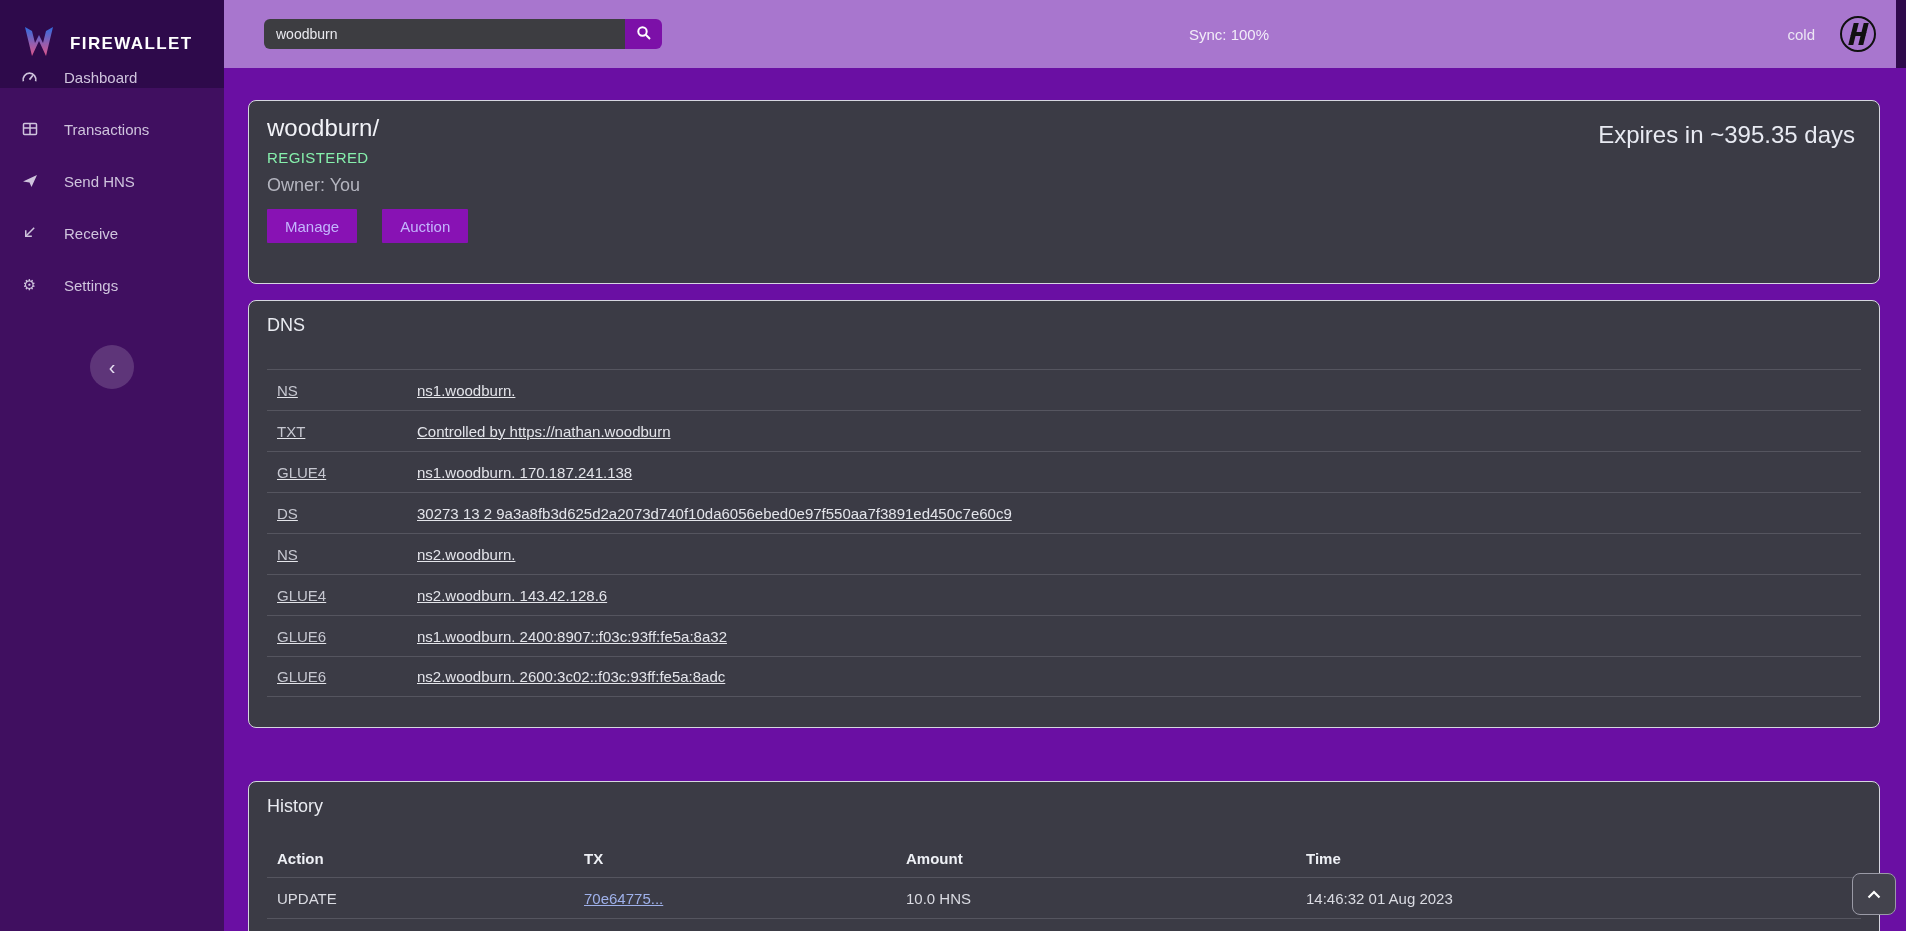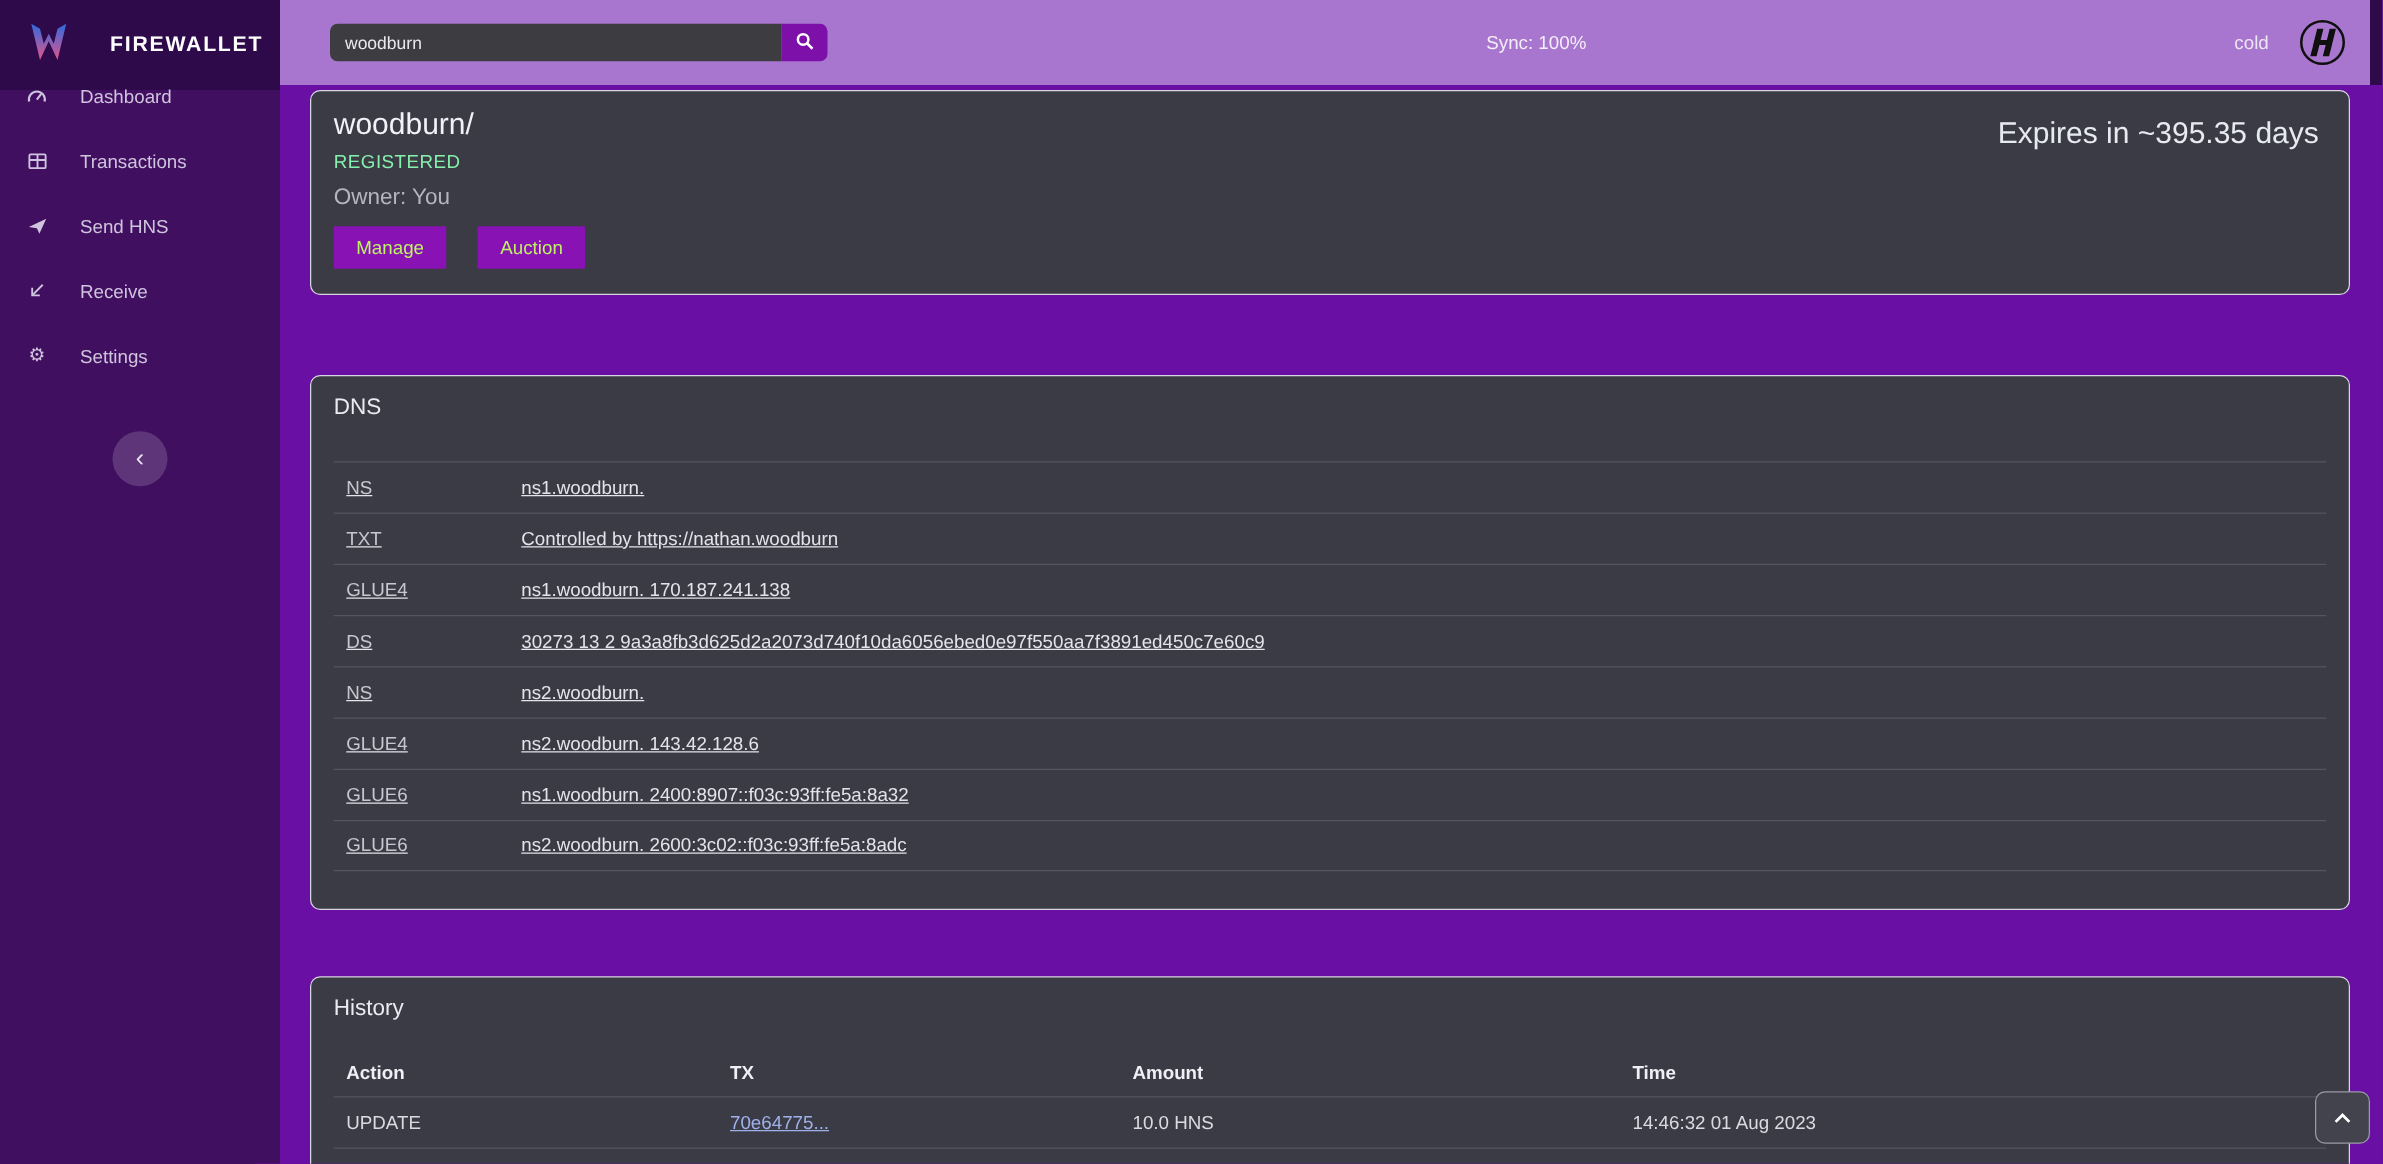--- a/index.html
+++ b/index.html
@@ -2,21 +2,21 @@
 <html><head>
 <meta charset="utf-8">
 <style>
   * { margin:0; padding:0; box-sizing:border-box; }
   html,body { width:1906px; height:931px; overflow:hidden; background:#6a0fa3;
               font-family:"Liberation Sans","DejaVu Sans",sans-serif; }
   .app { position:relative; width:1906px; height:931px; overflow:hidden; }
 
   
   .sidebar { position:absolute; left:0; top:0; width:224px; height:931px; background:#400f60; z-index:5; }
-  .logo-block { height:72px; background:#2e0a4b; display:flex; align-items:center; padding-left:20px; gap:30px; }
+  .logo-block { height:88px; background:#2e0a4b; display:flex; align-items:center; padding-left:20px; gap:12px; }
   .brand-name { color:#ffffff; font-weight:bold; font-size:17px; letter-spacing:1.4px; }
   .nav { position:absolute; top:69px; left:0; right:0; list-style:none; }
   .nav-item { height:52px; display:flex; align-items:flex-start; padding-left:20px; gap:25px;
               color:#cfc4dd; font-size:15px; cursor:pointer; }
   .nav-icon { width:19px; display:inline-flex; justify-content:center; align-items:center; color:#cfc4dd; }
   .gear-glyph { font-size:15px; line-height:1; }
   .collapse-btn { position:absolute; left:90px; top:345px; width:44px; height:44px; border-radius:50%;
                   background:rgba(255,255,255,0.16); color:#e9e2f3; display:flex; align-items:center;
                   justify-content:center; font-size:20px; cursor:pointer; border:none; }
 
@@ -34,27 +34,27 @@
             gap:23px; padding-right:28px; }
   .wallet-name { color:#ece6f4; font-size:15px; }
   .hns-logo { width:40px; height:40px; cursor:pointer; }
   .corner-strip { position:absolute; right:0; top:0; width:10px; height:68px; background:#2e0a4b; z-index:6; }
 
   
   .main { position:absolute; left:224px; top:68px; right:0; bottom:0; background:#6a0fa3; }
   .card { position:absolute; left:24px; width:1632px; background:#3b3b45;
           border:1px solid #d6d6e0; border-radius:8px; color:#e4e5ea; }
 
-  .card-domain { top:4px; height:164px; padding:12px 18px; }
+  .card-domain { top:32px; height:184px; padding:12px 18px; }
   .domain-title { font-size:24px; font-weight:normal; color:#f1f2f7; line-height:30px; }
   .domain-status { font-size:15px; color:#86efac; margin-top:6px; letter-spacing:0.4px; }
   .domain-owner { font-size:18px; color:#b4b5bf; margin-top:9px; }
   .btn-row { display:flex; gap:25px; margin-top:13px; }
   .btn { height:34px; padding:0 18px; background:#8812b4; border:none; border-radius:1px;
-         color:#bef264; font-size:15px; cursor:pointer;
+         color:#c4b5fd; font-size:15px; cursor:pointer;
          font-family:"Liberation Sans","DejaVu Sans",sans-serif; }
   .expires { position:absolute; right:24px; top:20px; font-size:24px; color:#e8eaf2; }
 
   .card-dns { top:232px; height:428px; }
   .card-title { position:absolute; left:18px; top:14px; font-size:18px; font-weight:normal; color:#e9ebf1; }
   .dns-table { position:absolute; top:68px; left:18px; right:18px;text-decoration:underline; }
   .dns-row { display:grid; grid-template-columns:140px 1fr; align-items:center; height:41px;
              padding-left:10px; border-top:1px solid #55555f; font-size:15px; }
   .dns-row:last-child { border-bottom:1px solid #55555f; }
   .dns-type { color:#c6c7d0; }

